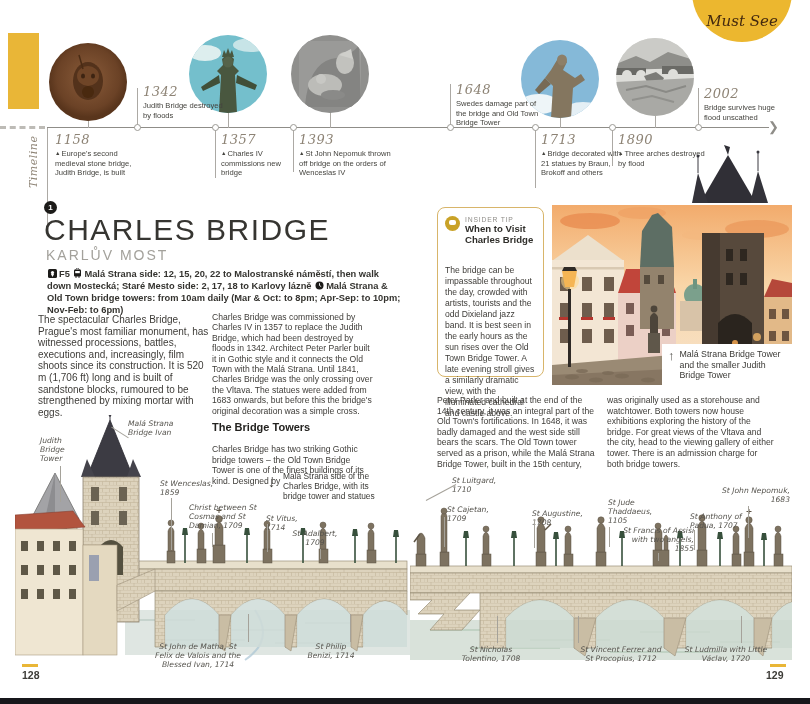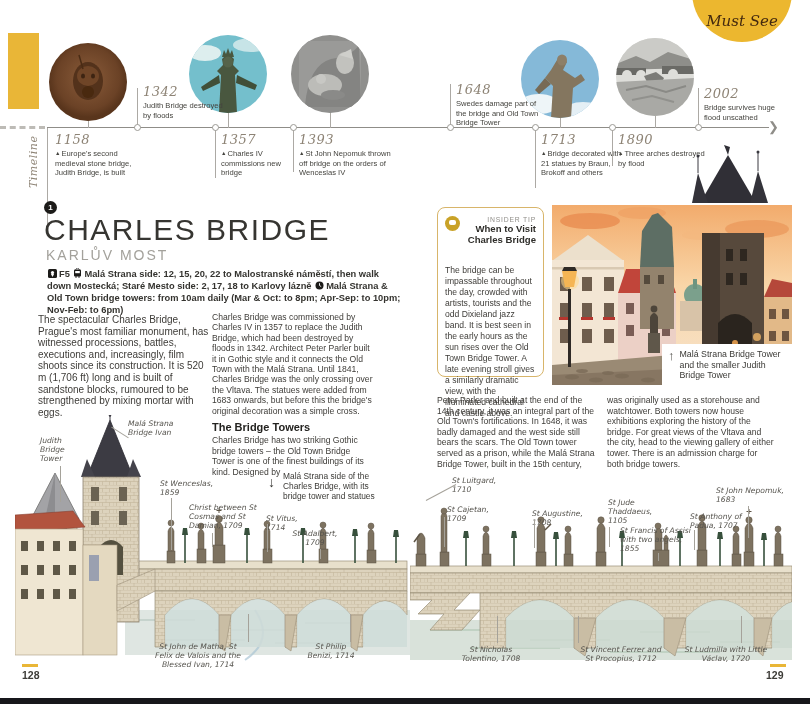--- a/index.html
+++ b/index.html
@@ -23,41 +23,41 @@
   .tl-label{position:absolute;left:27px;top:188px;transform:rotate(-90deg);transform-origin:0 0;font:italic 11px "DejaVu Serif",serif;color:#8d8375;letter-spacing:.5px;}
   
   .num-badge{position:absolute;left:44px;top:201px;width:13px;height:13px;border-radius:50%;background:#1c1b19;color:#fff;font-size:8px;font-weight:bold;text-align:center;line-height:13px;}
   .title{position:absolute;left:44px;top:213px;font-size:30px;font-weight:400;letter-spacing:1.5px;color:#363531;}
   .subtitle{position:absolute;left:46px;top:247px;font-size:14px;letter-spacing:2px;color:#a3a19b;}
   .info{position:absolute;left:47px;top:268px;width:358px;font-size:9.3px;line-height:11.2px;font-weight:bold;color:#34332f;}
   .info .ic{display:inline-block;vertical-align:-1px;margin:0 2px 0 1px;}
   
   .intro{position:absolute;left:38px;top:314px;width:172px;font-size:10px;line-height:11.6px;color:#3e3c38;}
   .col2{position:absolute;left:212px;top:312px;width:163px;font-size:8.6px;line-height:10.4px;color:#3e3c38;}
-  .col2 h3{font-size:11px;color:#242320;margin:6px 0 3px 0;}
+  .col2 h3{font-size:11px;color:#242320;margin:6px 0 12px 0;}
   .col2 p{margin:0;}
   .rcol{position:absolute;top:395px;font-size:8.6px;line-height:10.6px;color:#3e3c38;}
   
   .tip{position:absolute;left:437px;top:207px;width:107px;height:170px;border:1px solid #D8B56A;border-radius:8px;box-sizing:border-box;padding:8px 7px;}
-  .tip-head{display:flex;gap:5px;text-align:right;}
+  .tip-head{display:flex;gap:5px;}
   .tip-ic{width:15px;height:15px;border-radius:50%;background:#C9A227;flex:none;position:relative;}
   .tip-ic:after{content:"";position:absolute;left:4px;top:4px;width:7px;height:5px;border-radius:2px;background:#fff;}
   .tip-kicker{font-size:6.8px;letter-spacing:.8px;color:#8f8d88;}
   .tip-title{font-size:9.6px;font-weight:bold;color:#2f2e2a;line-height:10.8px;margin-top:1px;}
   .tip-body{font-size:8.6px;line-height:11px;color:#3e3c38;margin-top:19px;}
   
   .photo{position:absolute;left:552px;top:205px;width:240px;height:180px;overflow:hidden;}
   .spire-cutout{position:absolute;left:688px;top:143px;width:90px;height:62px;}
   .caption{position:absolute;left:662px;top:344px;width:132px;background:#fff;padding:5px 2px 4px 6px;box-sizing:border-box;display:flex;gap:5px;}
   .caption .arr{font-size:13px;color:#55534e;line-height:13px;}
   .caption .txt{font-size:8.8px;line-height:10.6px;color:#3b3a36;}
   
   .il{position:absolute;font:italic 7.6px "DejaVu Sans",sans-serif;color:#56544e;line-height:9.2px;}
   .il.c{text-align:center;}
-  .il.r{text-align:left;}
+  .il.r{text-align:right;}
   .ptr{position:absolute;background:#a5a29a;}
   .anno{position:absolute;left:283px;top:471px;width:94px;font-size:8.4px;line-height:10px;color:#3b3a36;font-weight:normal;}
   .anno-arrow{position:absolute;left:268px;top:474px;font-size:14px;color:#3b3a36;}
   
   .pgbar{position:absolute;width:16px;height:3px;background:#E9B637;}
   .pgnum{position:absolute;font-size:10.5px;font-weight:bold;color:#3d3c38;}
   .bottom-bar{position:absolute;left:0;top:698px;width:810px;height:6px;background:#17171b;}
 </style>
 </head>
 <body>

